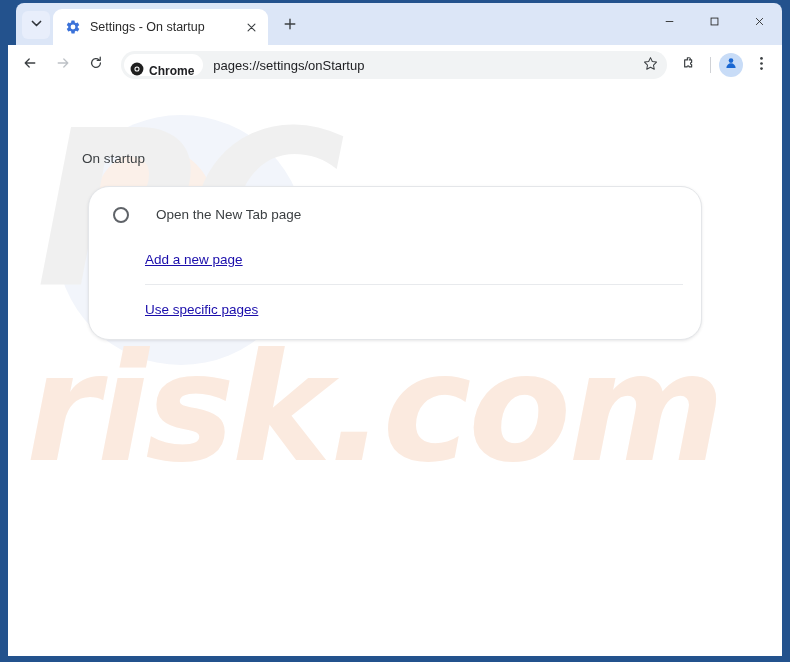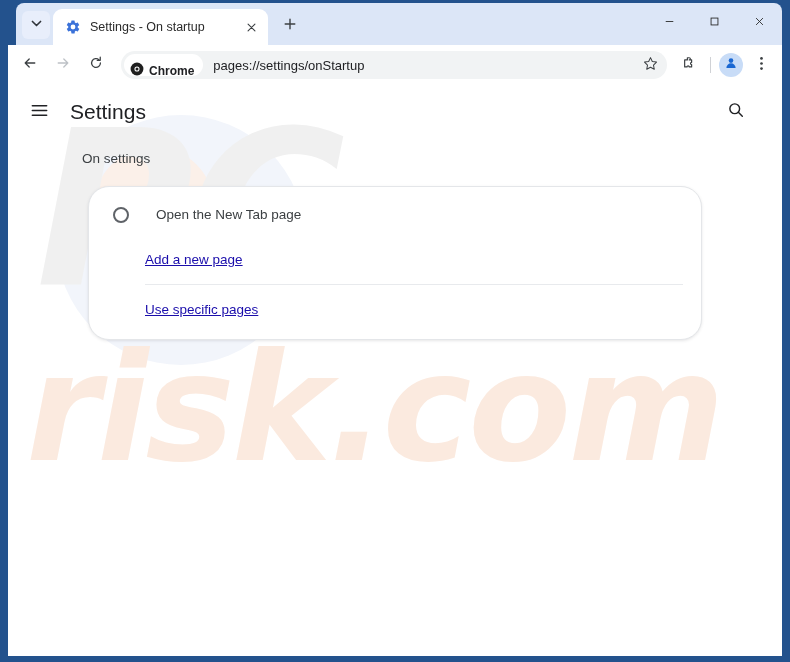--- a/index.html
+++ b/index.html
@@ -503,42 +503,24 @@
 
   <div id="page">
 
     <div id="watermark">
       <div id="wm-blob"></div>
       <div id="wm-blob2"></div>
       <div class="wm-text" id="wm-pc">PC</div>
       <div class="wm-text" id="wm-risk">risk.com</div>
     </div>
 
-    <div id="settings-header">
-      <div id="hamburger-button">
-        <span>
-          <svg viewBox="0 0 20 20">
-              <path d="M2.5 5 H17.5 M2.5 10 H17.5 M2.5 15 H17.5" stroke="#202124" stroke-width="1.7" stroke-linecap="round"></path>
-            </svg>
-        </span>
-      </div>
-      <span id="settings-title">Settings</span>
-      <div id="settings-search-button">
-        <span>
-          <svg viewBox="0 0 20 20">
-              <circle cx="8.6" cy="8.6" r="5.4" fill="none" stroke="#202124" stroke-width="1.6"></circle>
-              <path d="M12.6 12.6 L17 17" stroke="#202124" stroke-width="1.6" stroke-linecap="round"></path>
-            </svg>
-        </span>
-      </div>
-    </div>
 
     <div id="content">
 
-      <div id="section-heading">On settings</div>
+      <div id="section-heading">On startup</div>
 
       <div id="startup-card">
 
         <div class="radio-row">
           <span class="radio"></span>
           <span class="radio-label">Open the New Tab page</span>
         </div>
 
 
 

